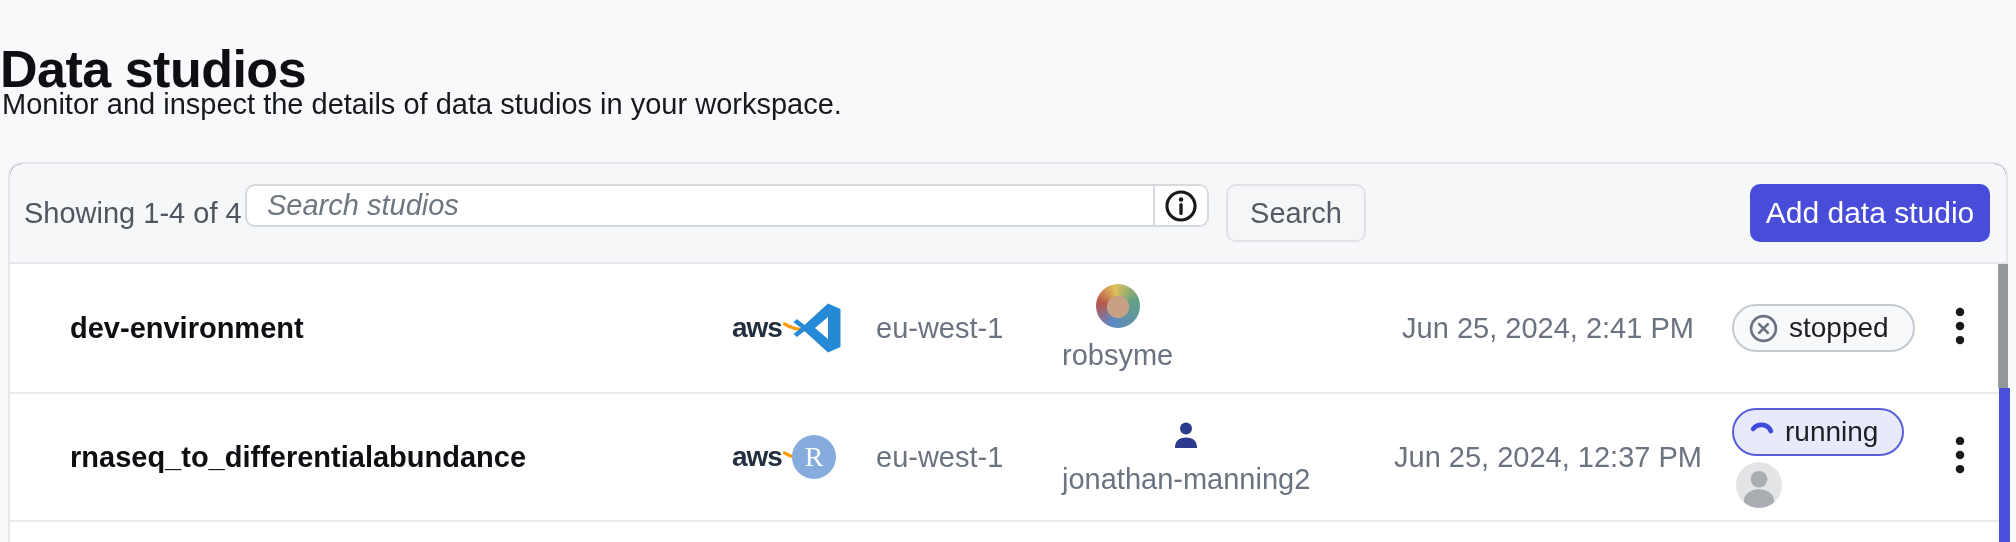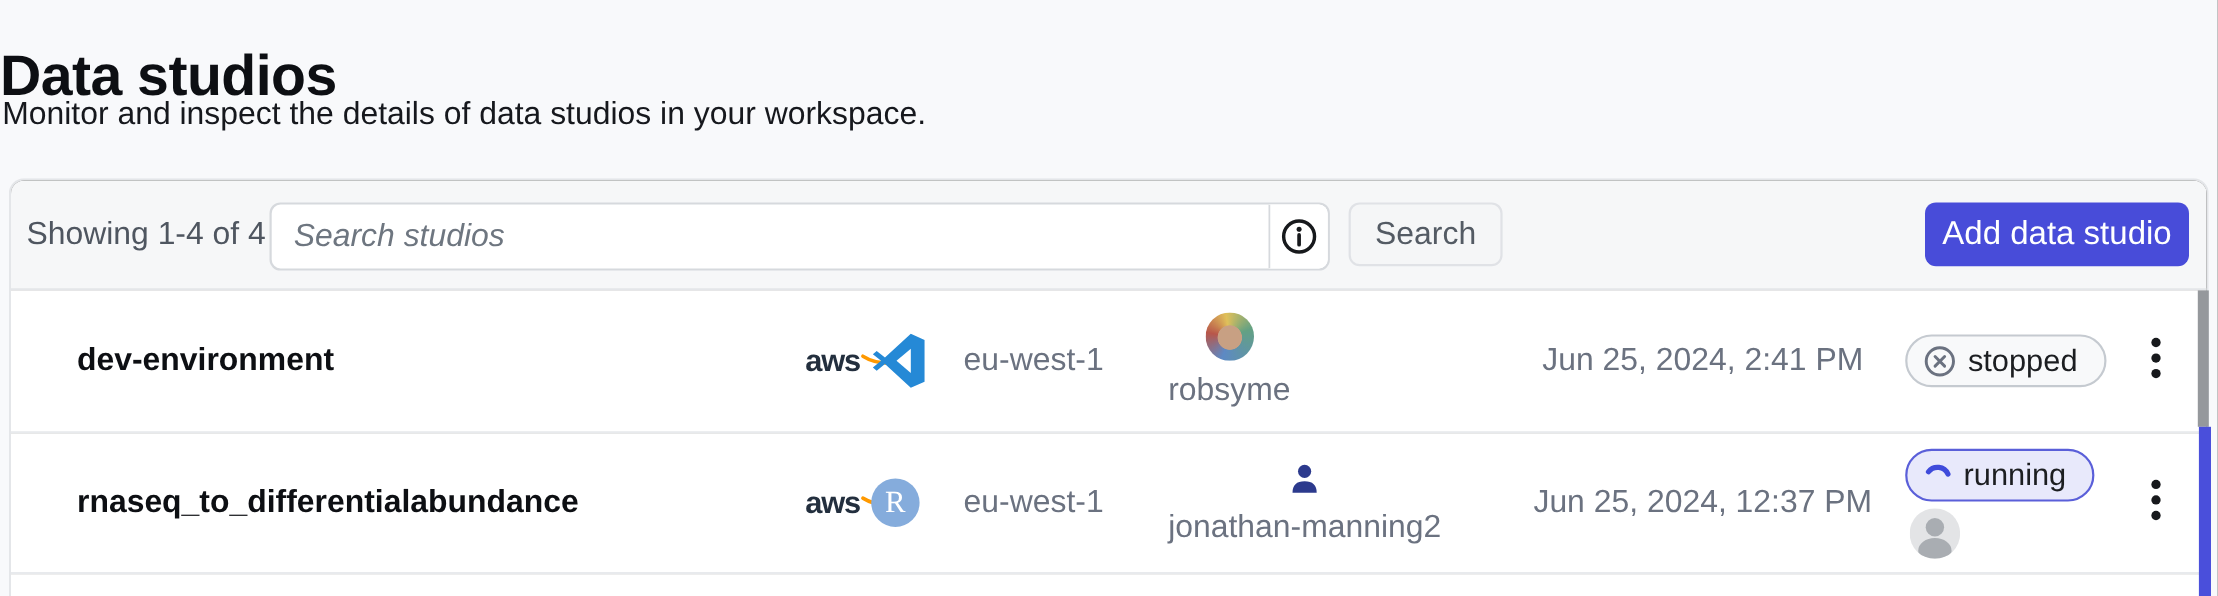--- a/index.html
+++ b/index.html
@@ -16,38 +16,38 @@
     position:absolute; left:0px; top:4px;
     font-size:52px; font-weight:700; letter-spacing:-0.5px;
     color:#0d0f13;
   }
   .page-subtitle {
     position:absolute; left:2px; top:88px;
     font-size:29px; color:#16181d;
   }
   .card {
     position:absolute; left:8px; top:162px; right:8px; bottom:0;
-    background:#737373;
+    background:#0f172a;
     border:2px solid #e4e6e9; border-bottom:none;
     border-radius:14px 14px 0 0;
     overflow:hidden;
   }
   
   .toolbar {
     position:relative; height:100px;
     background:#f6f7f8;
     border-bottom:2px solid #e4e6e9;
   }
   .showing-text {
     position:absolute; left:14px; top:50%; transform:translateY(-50%);
     font-size:29px; color:#4f5660; white-space:nowrap;
   }
   .search-group {
     position:absolute; left:235px; top:20px;
-    width:964px; height:62px;
+    width:964px; height:43px;
     background:#ffffff;
     border:2px solid #d6d9dd; border-radius:10px;
     display:flex; align-items:stretch;
   }
   .search-input {
     flex:1; border:none; outline:none; background:transparent;
     padding:0 20px; font-size:29px;
     font-family:"Liberation Sans", sans-serif; color:#16181d;
     border-radius:10px 0 0 10px;
   }

